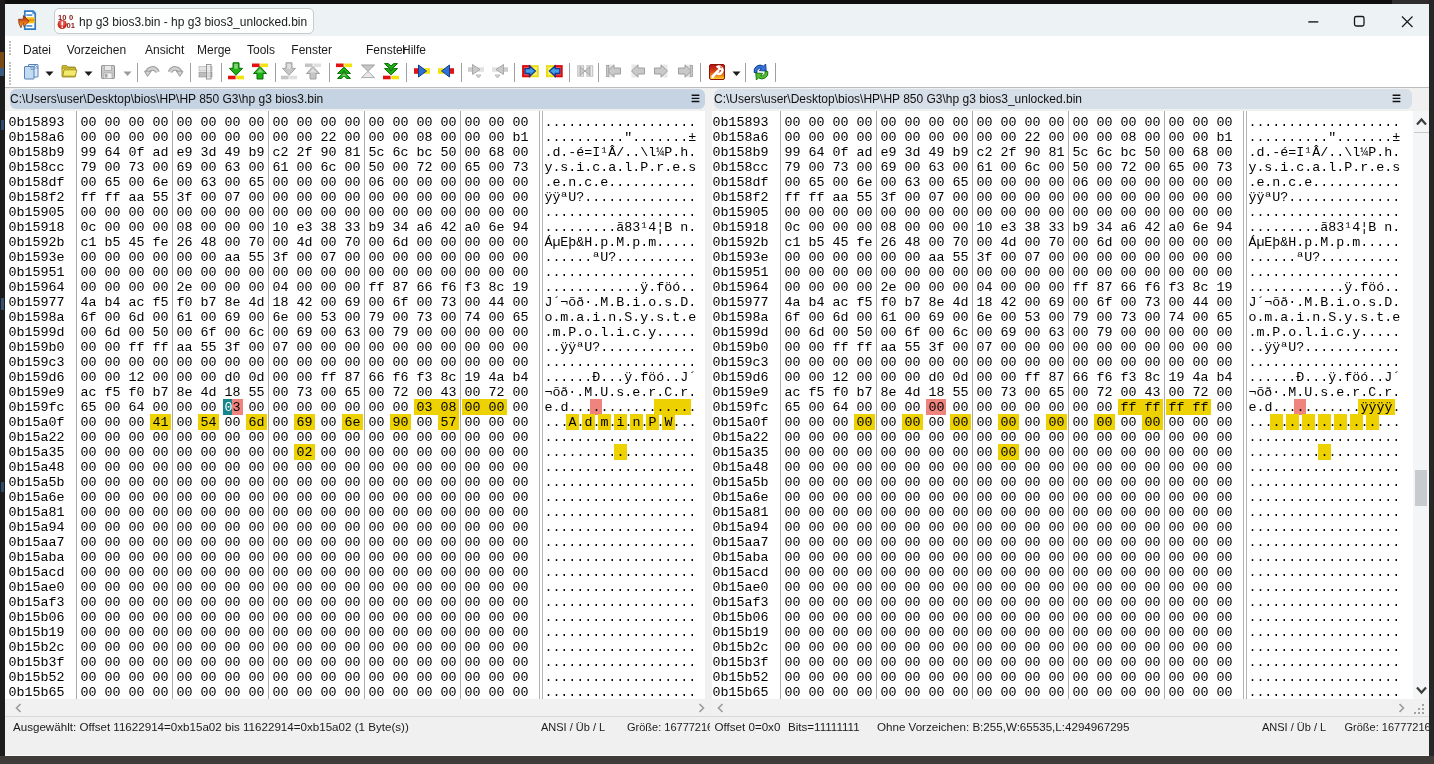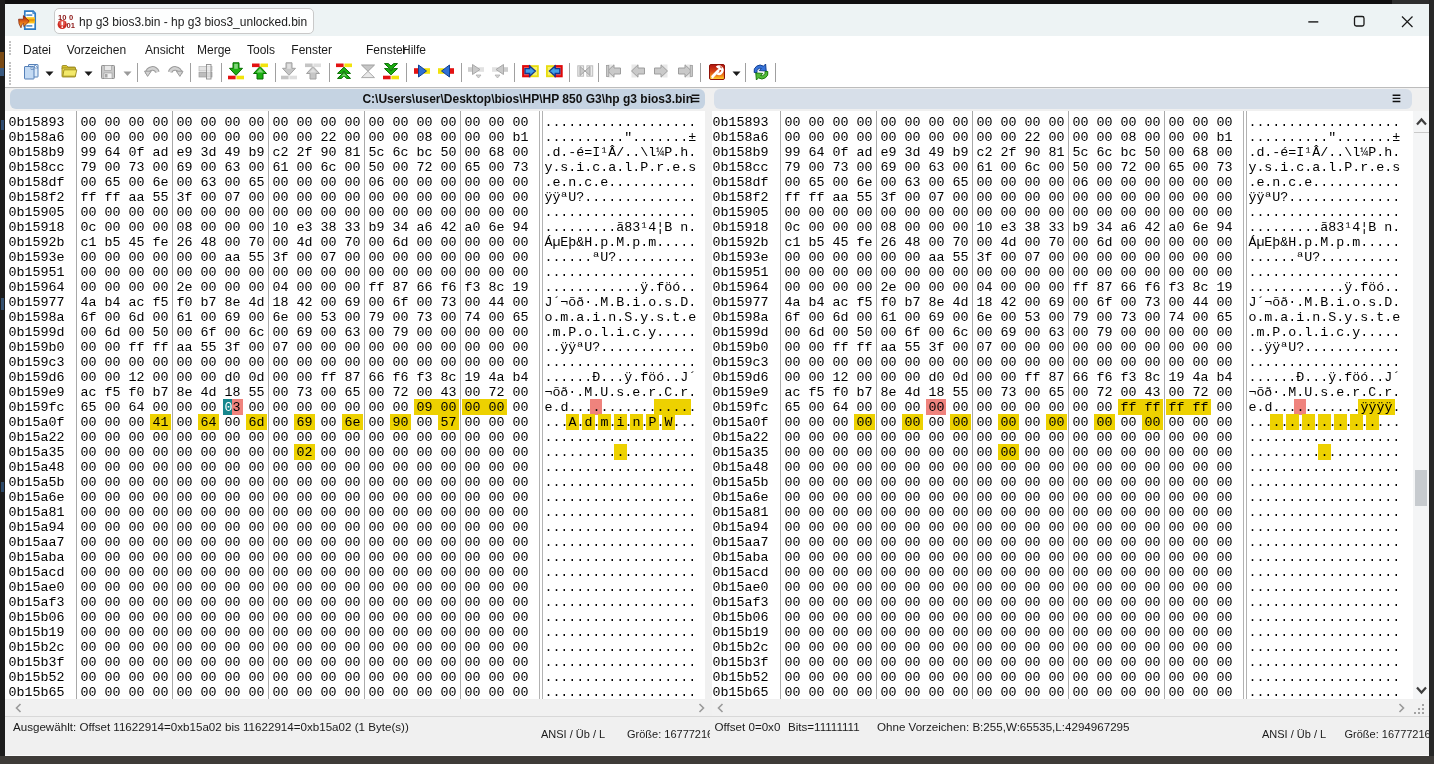--- a/index.html
+++ b/index.html
@@ -9,21 +9,21 @@
 #tab{left:54px;top:8px;width:260px;height:26px;background:#fdfefe;border:1px solid #c9c9c9;border-radius:5px}
 #tabtxt{left:79px;top:15px;font-size:12px;color:#1b1b1b;white-space:nowrap}
 #menubar{left:5px;top:36px;width:1424px;height:23px;background:#fff}
 .mi{position:absolute;top:43.3px;font-size:12px;color:#1a1a1a;white-space:nowrap}
 #toolbar{left:5px;top:59px;width:1424px;height:28px;background:#fff}
 .tsep{position:absolute;top:63px;width:1px;height:19px;background:#a0a0a0}
 .grip{position:absolute;width:2px;height:2px;background:#c3c3c3}
 #content{left:5px;top:87px;width:1424px;height:629px;background:#f0f0f0;border-top:1px solid #bcbcbc}
 #hdrL{left:10px;top:89px;width:695px;height:20px;background:#c5d3e2;border-radius:6px}
 #hdrR{left:714px;top:89px;width:698px;height:20px;background:#d7dfe9;border-radius:6px}
-.hdt{position:absolute;top:92px;width:100%;text-align:right;font-size:12px;font-weight:bold;color:#101010}
+.hdt{position:absolute;top:92px;width:100%;text-align:left;font-size:12px;font-weight:normal;color:#101010}
 .hdm{position:absolute;top:93px;font-size:10px;font-weight:bold;color:#101010}
 #paneL{left:5px;top:111px;width:700px;height:588px;background:#fff}
 #paneR{left:712px;top:111px;width:701px;height:588px;background:#fff}
 .vln{position:absolute;top:111px;height:588px;width:1px;background:#a9a9a9}
 .vln2{position:absolute;top:111px;height:588px;width:1px;background:#b2b2b2}
 pre{position:absolute;top:114.9px;font:13.333px/15px "Liberation Mono",monospace;color:#000;white-space:pre}
 #preL{left:8.5px}
 #preR{left:712.5px}
 i{font-style:normal}
 i.y{background:#edd100;padding:0.55px 2.4px;margin:0 -2.4px}
@@ -31,21 +31,21 @@
 i.r2{background:#ef837d;padding:0.55px 2.4px 0.55px 0;margin:0 -2.4px 0 0}
 i.t{background:#17878d;color:#fff;padding:0.55px 0 0.55px 1px;margin:0 0 0 -1px}
 
 #hsL{left:5px;top:700px;width:700px;height:16px;background:#f1f1f1}
 #hsR{left:712px;top:700px;width:701px;height:16px;background:#f1f1f1}
 #vs{left:1413px;top:111px;width:16px;height:588px;background:#f4f5f6}
 #vthumb{left:1415px;top:470px;width:12px;height:36px;background:#c7cbcf}
 #corner{left:1413px;top:700px;width:16px;height:16px;background:#f1f1f1}
 #statusbar{left:5px;top:716px;width:1424px;height:40px;background:#f0f0f0;border-top:1px solid #d8d8d8}
 .st{position:absolute;top:3.8px;font-size:11.6px;color:#1a1a1a;white-space:nowrap}
-.st2{font-size:11px;top:12px}
+.st2{font-size:11px;top:5px}
 #stL{left:5px;top:716px;width:705px;height:40px;overflow:hidden}
 #stR{left:712px;top:716px;width:717px;height:40px;overflow:hidden}
 
 #dtop{left:0;top:0;width:1434px;height:4px;background:#0f0f0f}
 #dleft{left:0;top:0;width:5px;height:764px;background:#1c1c1c}
 #dright{left:1429px;top:0;width:5px;height:764px;background:#272727}
 #dbottom{left:0;top:756px;width:1434px;height:8px;background:#3e3b38}
 svg{position:absolute;overflow:visible}
 </style></head>
 <body>
@@ -276,20 +276,21 @@
 <div class="grip" style="left:9px;top:68px"></div>
 <div class="grip" style="left:9px;top:71px"></div>
 <div class="grip" style="left:9px;top:74px"></div>
 <div class="grip" style="left:9px;top:77px"></div>
 <div class="grip" style="left:9px;top:80px"></div>
 <div class="grip" style="left:9px;top:83px"></div>
 <div class="abs" id="content"></div>
 <div class="abs" id="hdrL"></div>
 <div class="abs" id="hdrR"></div>
 <div class="hdt" style="left:10px;width:683px">C:\Users\user\Desktop\bios\HP\HP 850 G3\hp g3 bios3.bin</div>
+<div class="hdt" style="left:714px;width:686px">C:\Users\user\Desktop\bios\HP\HP 850 G3\hp g3 bios3_unlocked.bin</div>
 <div class="hdm" style="left:691px">☰</div>
 <div class="hdm" style="left:1392px">☰</div>
 <div class="abs" id="paneL"></div>
 <div class="abs" id="paneR"></div>
 <div class="vln" style="left:76.3px"></div>
     <div class="vln" style="left:172.3px"></div>
     <div class="vln" style="left:268.3px"></div>
     <div class="vln" style="left:364.3px"></div>
     <div class="vln" style="left:460.3px"></div>
     <div class="vln2" style="left:539.0px"></div>
@@ -313,22 +314,22 @@
 0b1593e  00 00 00 00 00 00 aa 55 3f 00 07 00 00 00 00 00 00 00 00  ......ªU?..........
 0b15951  00 00 00 00 00 00 00 00 00 00 00 00 00 00 00 00 00 00 00  ...................
 0b15964  00 00 00 00 2e 00 00 00 04 00 00 00 ff 87 66 f6 f3 8c 19  ............ÿ.föó..
 0b15977  4a b4 ac f5 f0 b7 8e 4d 18 42 00 69 00 6f 00 73 00 44 00  J´¬õð·.M.B.i.o.s.D.
 0b1598a  6f 00 6d 00 61 00 69 00 6e 00 53 00 79 00 73 00 74 00 65  o.m.a.i.n.S.y.s.t.e
 0b1599d  00 6d 00 50 00 6f 00 6c 00 69 00 63 00 79 00 00 00 00 00  .m.P.o.l.i.c.y.....
 0b159b0  00 00 ff ff aa 55 3f 00 07 00 00 00 00 00 00 00 00 00 00  ..ÿÿªU?............
 0b159c3  00 00 00 00 00 00 00 00 00 00 00 00 00 00 00 00 00 00 00  ...................
 0b159d6  00 00 12 00 00 00 d0 0d 00 00 ff 87 66 f6 f3 8c 19 4a b4  ......Ð...ÿ.föó..J´
 0b159e9  ac f5 f0 b7 8e 4d 18 55 00 73 00 65 00 72 00 43 00 72 00  ¬õð·.M.U.s.e.r.C.r.
-0b159fc  65 00 64 00 00 00 <i class="t">0</i><i class="r2">3</i> 00 00 00 00 00 00 00 <i class="y">09 00</i> <i class="y">00 00</i> 00  e.d...<i class="r">.</i>.......<i class="y">....</i>.
-0b15a0f  00 00 00 <i class="y">41</i> 00 <i class="y">64</i> 00 <i class="y">6d</i> 00 <i class="y">69</i> 00 <i class="y">6e</i> 00 <i class="y">90</i> 00 <i class="y">57</i> 00 00 00  ...<i class="y">A</i>.<i class="y">d</i>.<i class="y">m</i>.<i class="y">i</i>.<i class="y">n</i>.<i class="y">P</i>.<i class="y">W</i>...
+0b159fc  65 00 64 00 00 00 <i class="t">0</i><i class="r2">3</i> 00 00 00 00 00 00 00 <i class="y">03 08</i> <i class="y">00 00</i> 00  e.d...<i class="r">.</i>.......<i class="y">....</i>.
+0b15a0f  00 00 00 <i class="y">41</i> 00 <i class="y">54</i> 00 <i class="y">6d</i> 00 <i class="y">69</i> 00 <i class="y">6e</i> 00 <i class="y">90</i> 00 <i class="y">57</i> 00 00 00  ...<i class="y">A</i>.<i class="y">d</i>.<i class="y">m</i>.<i class="y">i</i>.<i class="y">n</i>.<i class="y">P</i>.<i class="y">W</i>...
 0b15a22  00 00 00 00 00 00 00 00 00 00 00 00 00 00 00 00 00 00 00  ...................
 0b15a35  00 00 00 00 00 00 00 00 00 <i class="y">02</i> 00 00 00 00 00 00 00 00 00  .........<i class="y">.</i>.........
 0b15a48  00 00 00 00 00 00 00 00 00 00 00 00 00 00 00 00 00 00 00  ...................
 0b15a5b  00 00 00 00 00 00 00 00 00 00 00 00 00 00 00 00 00 00 00  ...................
 0b15a6e  00 00 00 00 00 00 00 00 00 00 00 00 00 00 00 00 00 00 00  ...................
 0b15a81  00 00 00 00 00 00 00 00 00 00 00 00 00 00 00 00 00 00 00  ...................
 0b15a94  00 00 00 00 00 00 00 00 00 00 00 00 00 00 00 00 00 00 00  ...................
 0b15aa7  00 00 00 00 00 00 00 00 00 00 00 00 00 00 00 00 00 00 00  ...................
 0b15aba  00 00 00 00 00 00 00 00 00 00 00 00 00 00 00 00 00 00 00  ...................
 0b15acd  00 00 00 00 00 00 00 00 00 00 00 00 00 00 00 00 00 00 00  ...................

